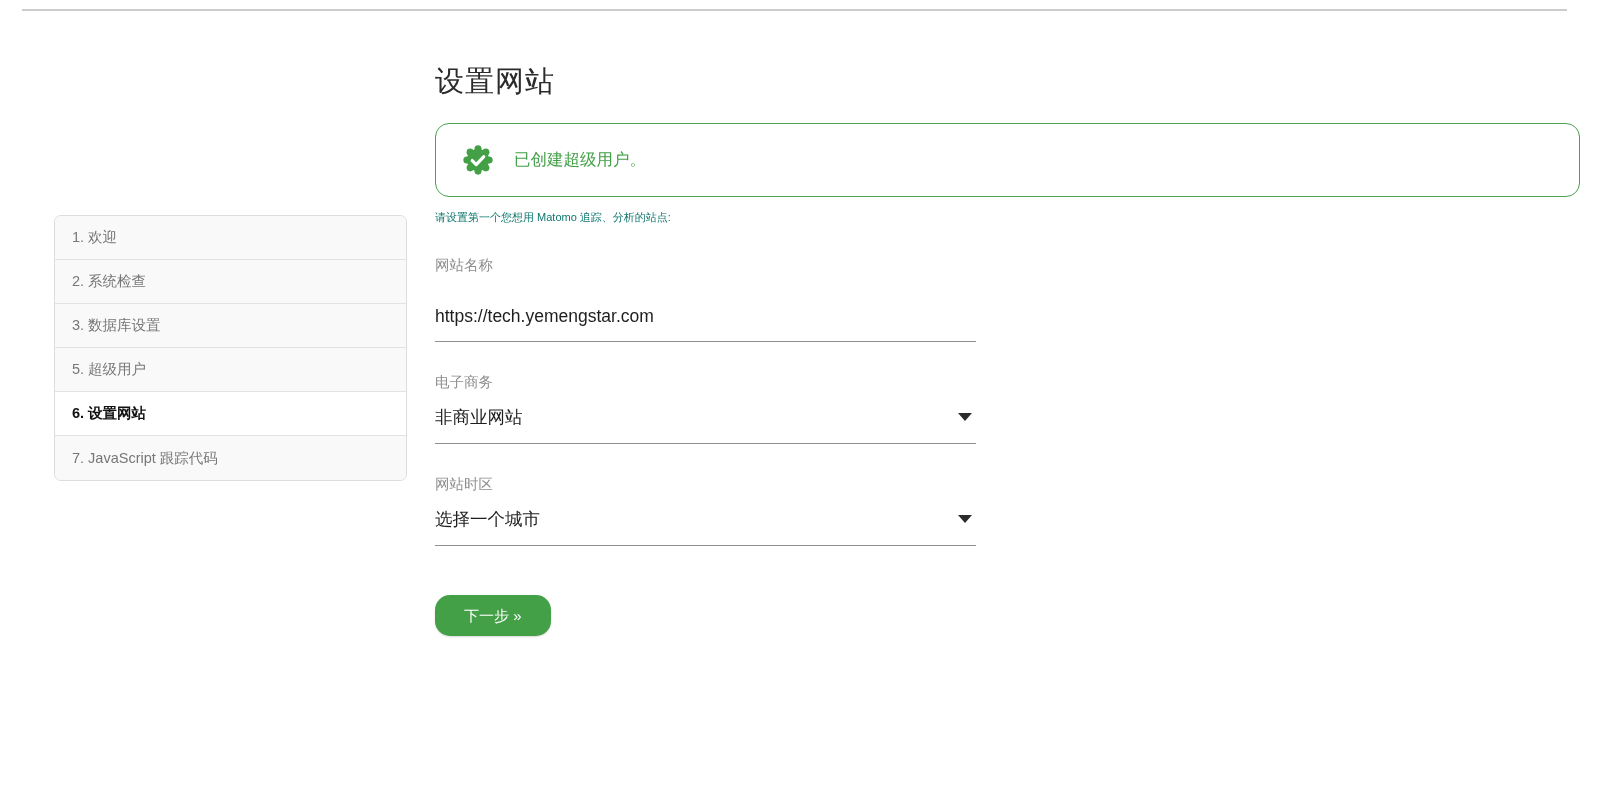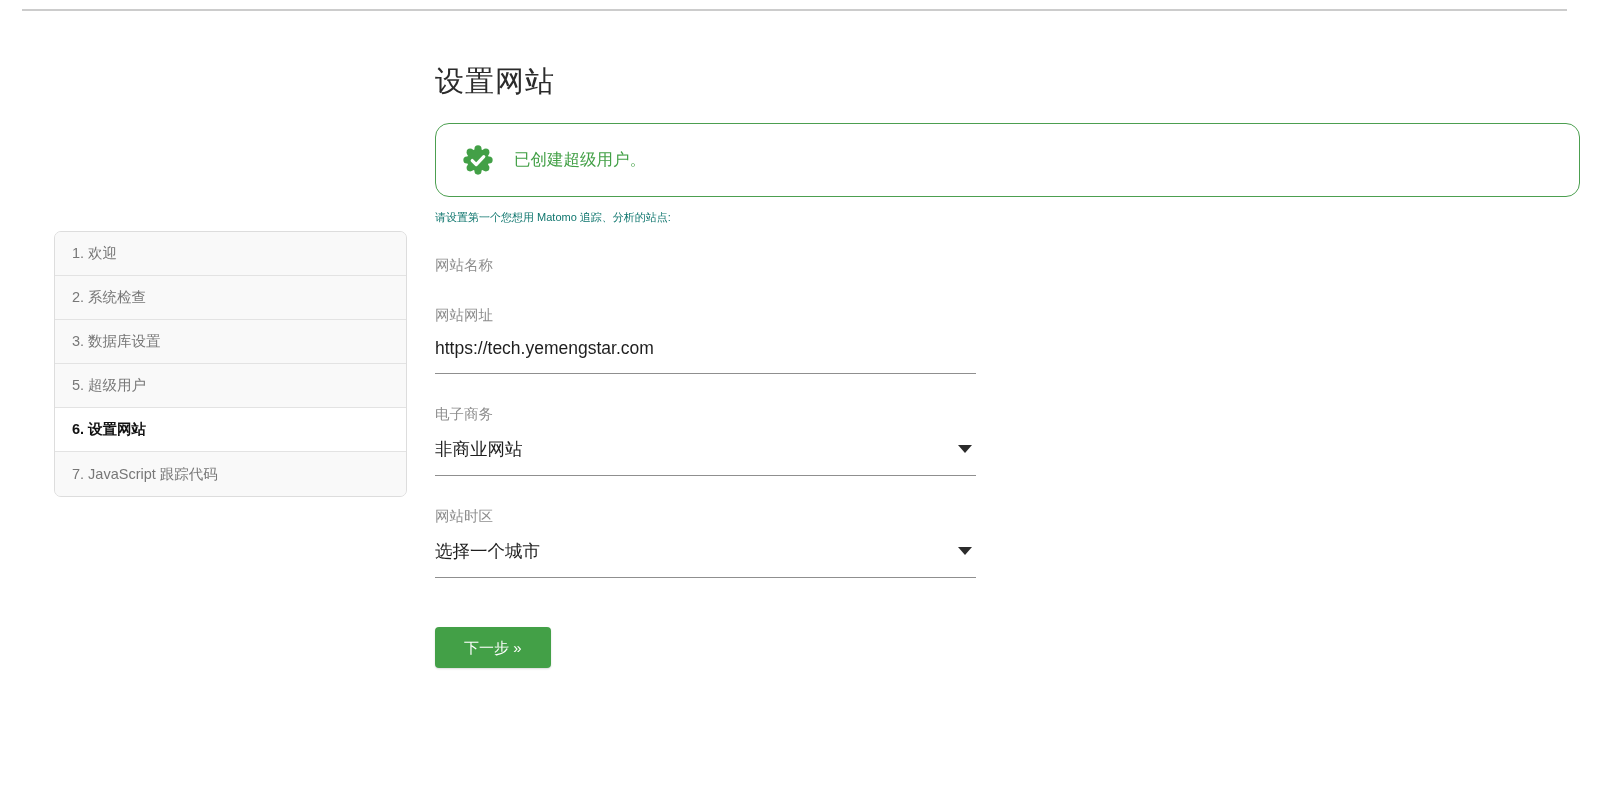--- a/index.html
+++ b/index.html
@@ -111,21 +111,21 @@
     flex: 0 0 auto;
   }
   .next-button {
     margin-top: 49px;
     display: inline-block;
     background: #43a047;
     color: #ffffff;
     font-size: 15px;
     font-family: "Liberation Sans", sans-serif;
     border: none;
-    border-radius: 4px;
+    border-radius: 15px;
     padding: 0 29px;
     height: 41px;
     line-height: 41px;
     cursor: pointer;
     box-shadow: 0 1px 2px rgba(0,0,0,0.15);
   }
 </style>
 </head>
 <body>
 
@@ -168,21 +168,20 @@
 
     <p class="description">请设置第一个您想用 Matomo 追踪、分析的站点:</p>
 
     <div class="form">
 
       <div class="form-group">
         <span class="field-label">网站名称</span>
       </div>
 
       <div class="form-group">
-        <span class="field-label">网站网址</span>
         <div class="field-value">
           <span>https://tech.yemengstar.com</span>
         </div>
       </div>
 
       <div class="form-group">
         <span class="field-label">电子商务</span>
         <div class="field-value select">
           <span>非商业网站</span>
           <span class="caret"></span>

